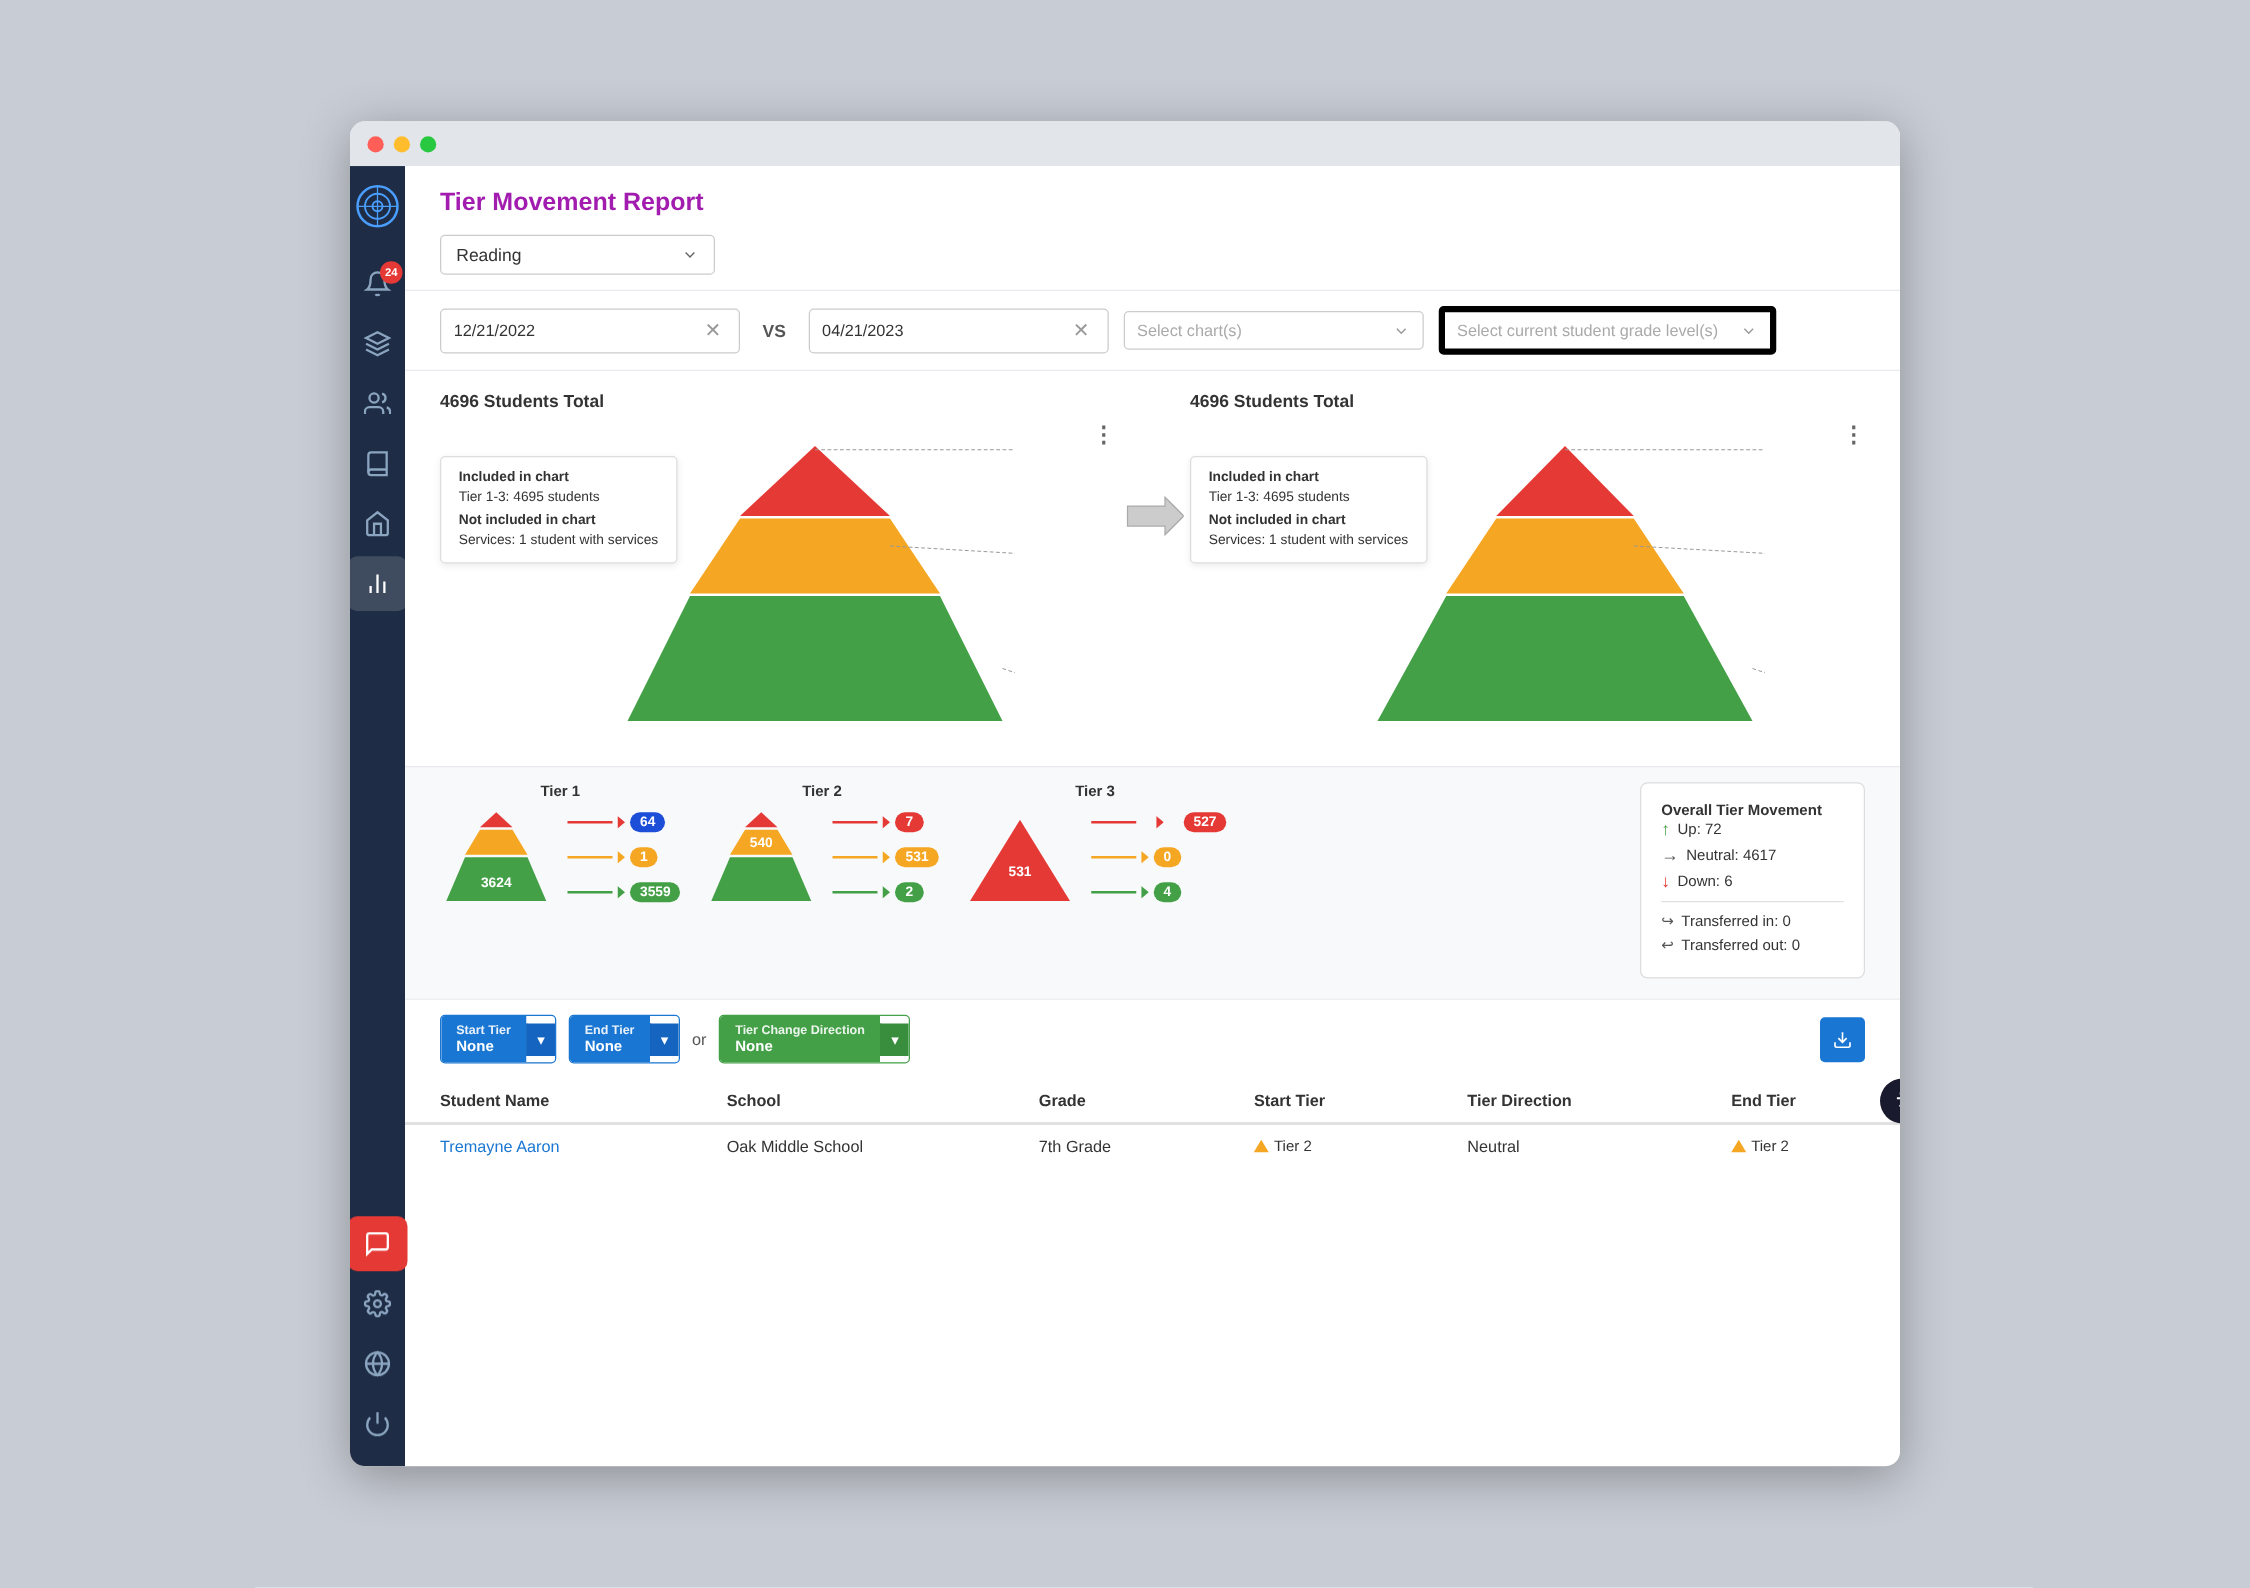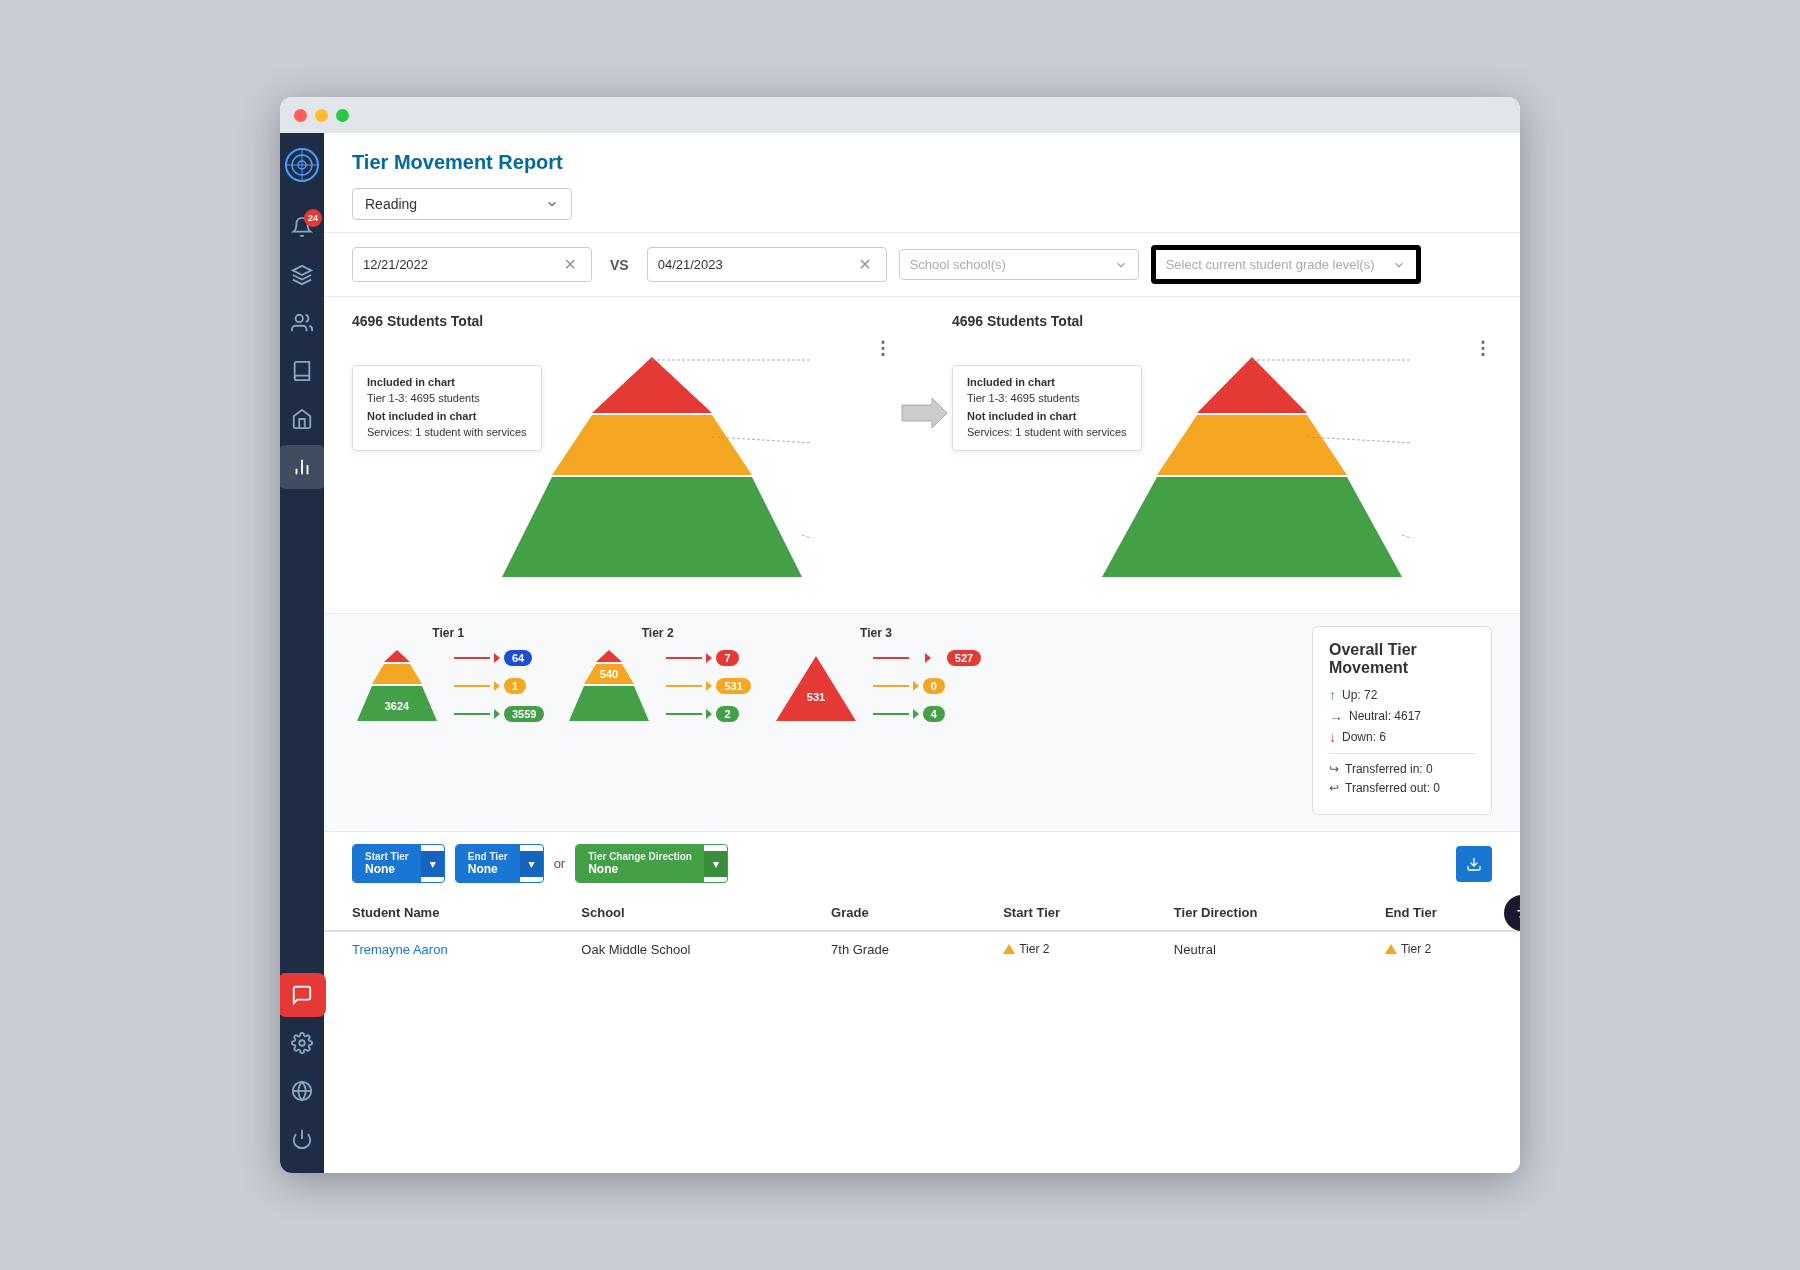--- a/index.html
+++ b/index.html
@@ -109,21 +109,21 @@
       padding: 0;
     }
     .page-header {
       padding: 18px 28px 12px;
       border-bottom: 1px solid #e8eaed;
       background: #fff;
     }
     .page-title {
       font-size: 20px;
       font-weight: 600;
-      color: #0369a1;
+      color: #a21caf;
       margin-bottom: 14px;
     }
     .subject-dropdown {
       display: flex;
       align-items: center;
       gap: 0;
       width: 220px;
     }
     .dropdown-btn {
       display: flex;
@@ -258,22 +258,22 @@
       background: #fff;
       border: 1px solid #ddd;
       border-radius: 6px;
       padding: 14px 16px;
       font-size: 12px;
       color: #333;
       flex-shrink: 0;
     }
     .overall-title {
       font-weight: 700;
-      font-size: 16px;
-      margin-bottom: 10px;
+      font-size: 12px;
+      margin-bottom: 0;
     }
     .movement-item {
       display: flex;
       align-items: center;
       gap: 6px;
       margin-bottom: 5px;
     }
     .movement-divider {
       border: none;
       border-top: 1px solid #e0e0e0;
@@ -528,21 +528,21 @@
         <div class="date-input">
           <span>12/21/2022</span>
           <span class="x-close">✕</span>
         </div>
         <span class="vs-label">VS</span>
         <div class="date-input">
           <span>04/21/2023</span>
           <span class="x-close">✕</span>
         </div>
         <div class="school-select">
-          <span>School school(s)</span>
+          <span>Select chart(s)</span>
           <svg width="14" height="14" viewBox="0 0 24 24" fill="none" stroke="#999" stroke-width="2">
             <polyline points="6 9 12 15 18 9"></polyline>
           </svg>
         </div>
         <div class="grade-select">
           <span>Select current student grade level(s)</span>
           <svg width="14" height="14" viewBox="0 0 24 24" fill="none" stroke="#999" stroke-width="2">
             <polyline points="6 9 12 15 18 9"></polyline>
           </svg>
         </div>

